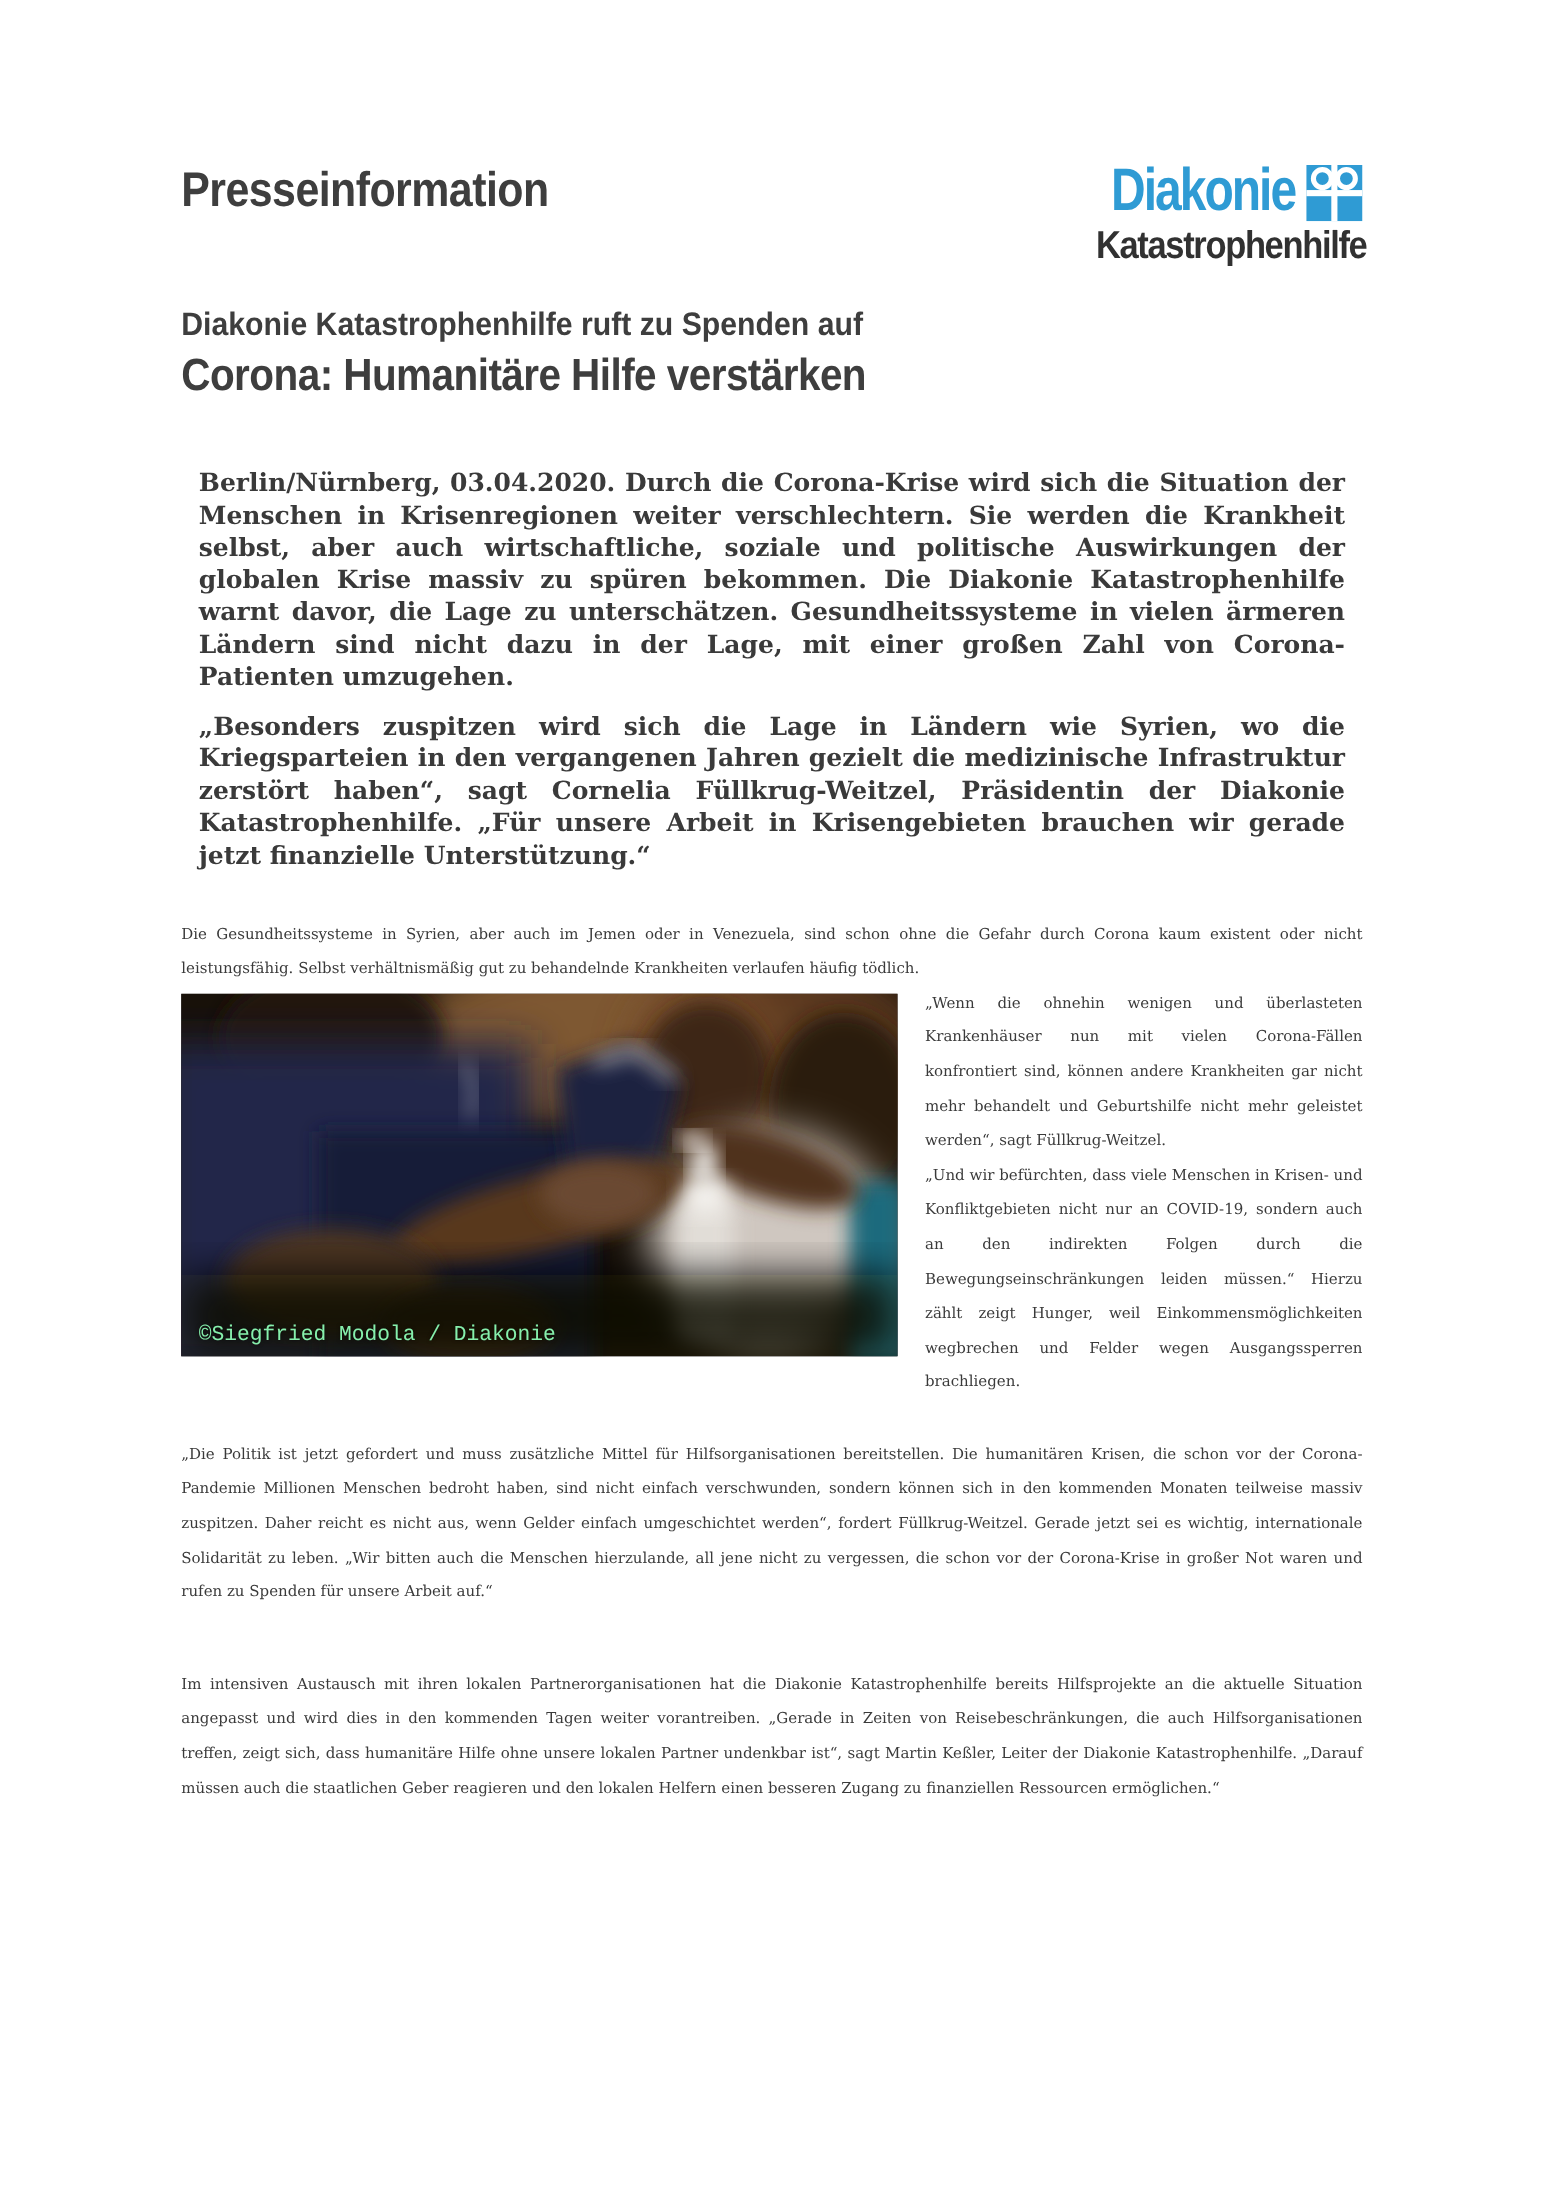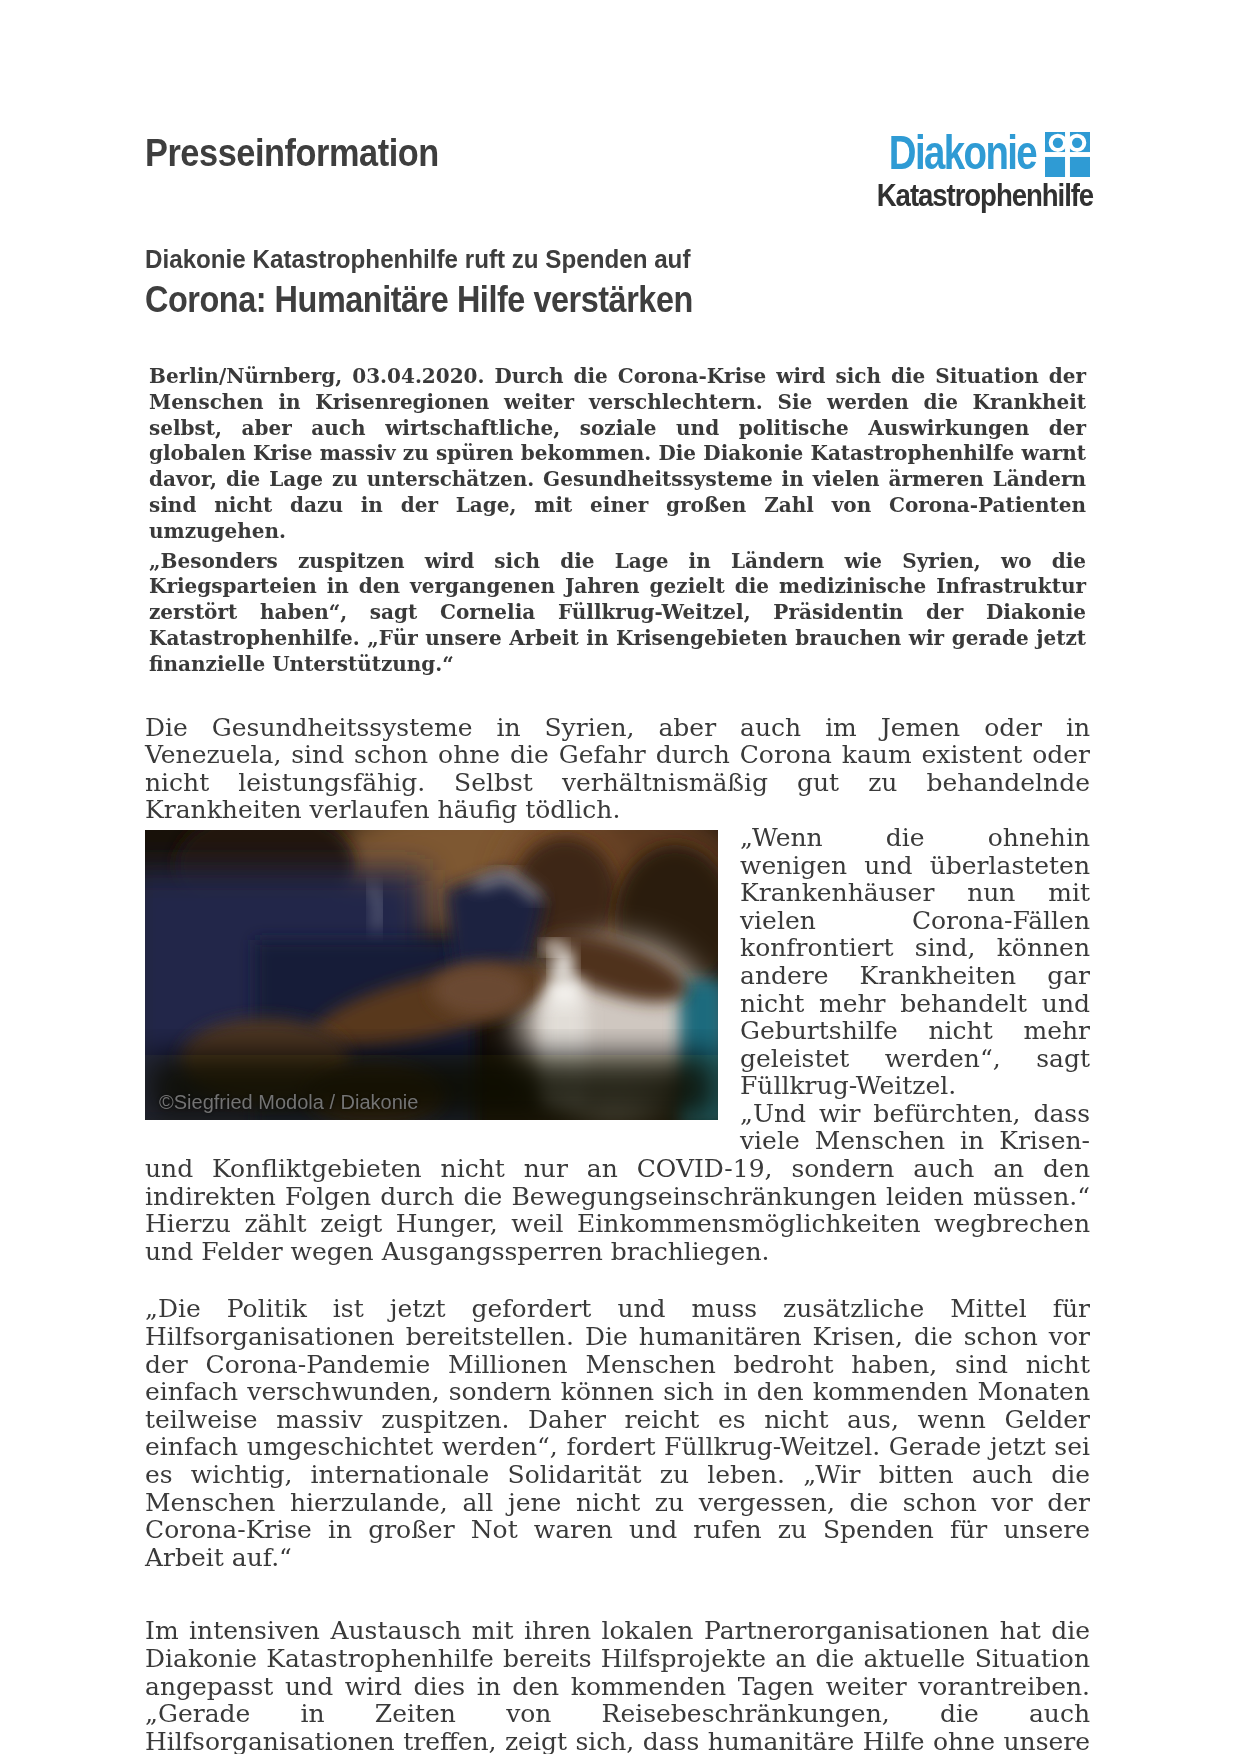--- a/index.html
+++ b/index.html
@@ -55,45 +55,45 @@
     white-space:nowrap;
   }
 
   
   .article {
     position:absolute; left:145px; top:360px; width:945px;
     color:#3a3a3a;
   }
   .lead { margin:0 0 36px 0; }
   .lead p {
-    margin:4px;
+    margin:14px;
     font-weight:bold; font-size:20px; line-height:25.8px;
     text-align:justify;
   }
   .body-text p {
     margin:0;
-    font-size:25px; line-height:27.6px;
+    font-size:12px; line-height:27.6px;
     text-align:justify;
   }
   .gap-md { margin-top:30px !important; }
   .gap-lg { margin-top:46px !important; }
 
   
   figure.photo {
     float:left;
     width:573px; height:290px;
     margin:6px 22px 12px 0;
     padding:0; position:relative;
     background:#150f0b;
   }
   figure.photo svg { display:block; width:100%; height:100%; }
   figcaption.photo-caption {
     position:absolute; left:14px; bottom:8px;
-    color:#737373; font-size:20px; line-height:1;
-    font-family:Liberation Sans, sans-serif;
+    color:#86efac; font-size:17px; line-height:1;
+    font-family:Liberation Mono, monospace;
     text-shadow:0 0 3px rgba(0,0,0,.6);
     white-space:nowrap;
   }
 </style>
 </head>
 <body>
 
 <div class="page">
 
   <div class="doc-title">Presseinformation</div>

